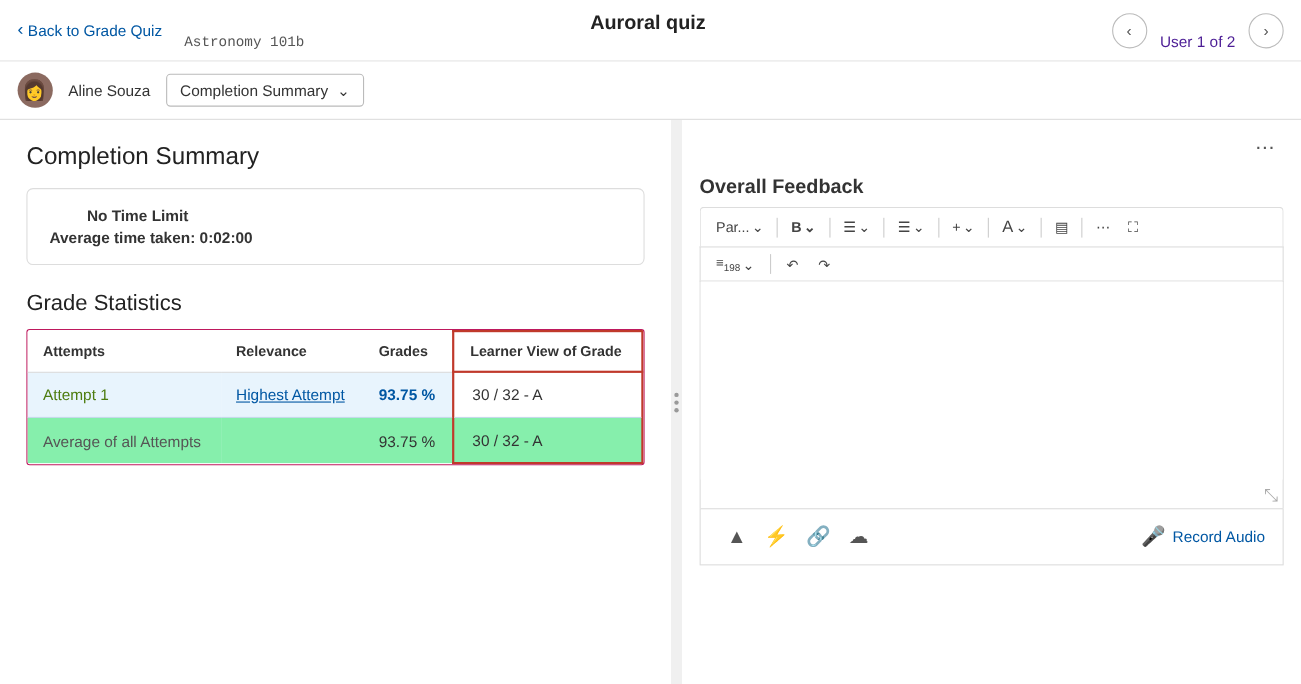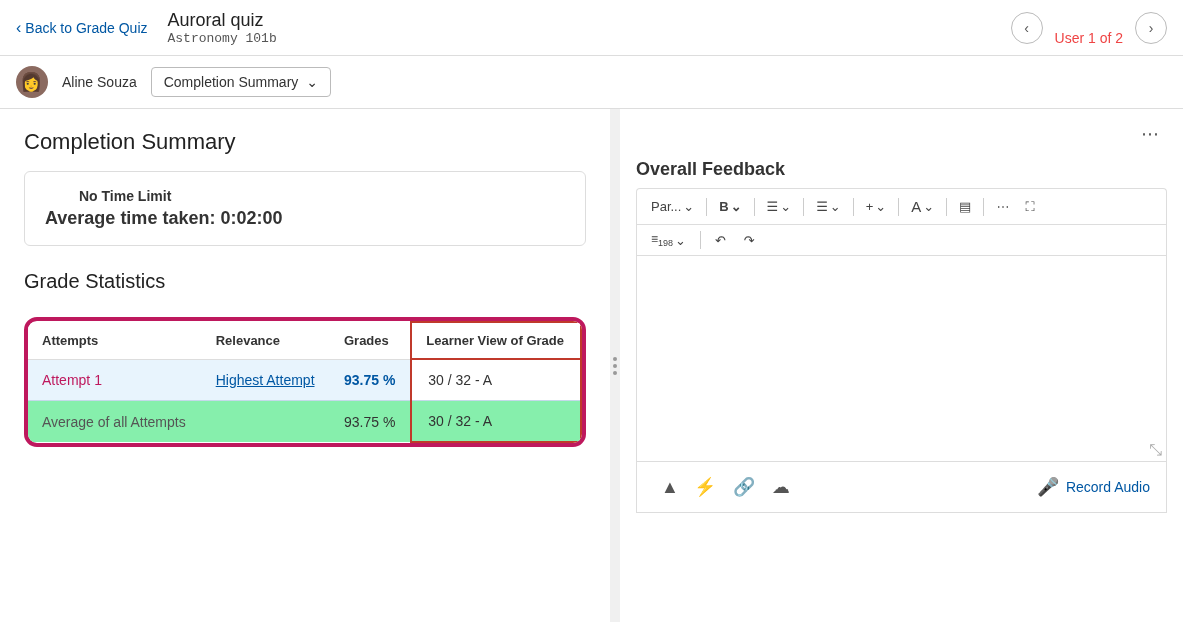--- a/index.html
+++ b/index.html
@@ -28,22 +28,23 @@
       margin-right: 4px;
       font-size: 16px;
     }
     .quiz-title-area {
       flex: 1;
       display: flex;
       flex-direction: column;
     }
     .quiz-title {
       font-size: 18px;
-      font-weight: 400;
+      font-weight: 700;
       color: #222;
+      text-align: center;
     }
     .quiz-subtitle {
       font-size: 13px;
       color: #555;
       font-family: Liberation Mono, monospace;
     }
     .user-nav {
       display: flex;
       align-items: center;
       gap: 12px;
@@ -57,21 +58,21 @@
       background: #fff;
       cursor: pointer;
       display: flex;
       align-items: center;
       justify-content: center;
       font-size: 14px;
       color: #555;
     }
     .user-count-label {
       font-size: 14px;
-      color: #ef4444;
+      color: #4c1d95;
       margin-top: 20px;
     }
 
     
     .sub-nav {
       display: flex;
       align-items: center;
       padding: 10px 16px;
       border-bottom: 1px solid #ddd;
       background: #fff;
@@ -136,36 +137,36 @@
       padding: 16px 20px;
       margin-bottom: 24px;
     }
     .time-card .no-limit {
       font-weight: 700;
       font-size: 14px;
       margin-bottom: 4px;
       margin-left: 34px;
     }
     .time-card .avg-time {
-      font-size: 18px;
+      font-size: 14px;
     }
     .avg-time span {
       font-weight: 600;
     }
 
     .grade-section-title {
       font-size: 20px;
       font-weight: 400;
       color: #222;
-      margin-bottom: 24px;
+      margin-bottom: 11px;
     }
 
     .grade-table-wrapper {
-      border: 4px solid #be185d;
-      border-radius: 13px;
+      border: 1px solid #be185d;
+      border-radius: 3px;
       overflow: hidden;
     }
     .grade-table {
       width: 100%;
       border-collapse: collapse;
     }
     .grade-table thead tr {
       background: #fff;
     }
     .grade-table th {
@@ -212,21 +213,21 @@
       color: #0057a3;
       font-weight: 600;
     }
     .relevance-link {
       color: #0057a3;
       text-decoration: underline;
       cursor: pointer;
     }
     .attempt-label {
       font-size: 14px;
-      color: #be185d;
+      color: #4d7c0f;
     }
     .avg-attempt-label {
       font-size: 13px;
       color: #555;
     }
 
     
     .drag-divider {
       width: 10px;
       background: #f0f0f0;

